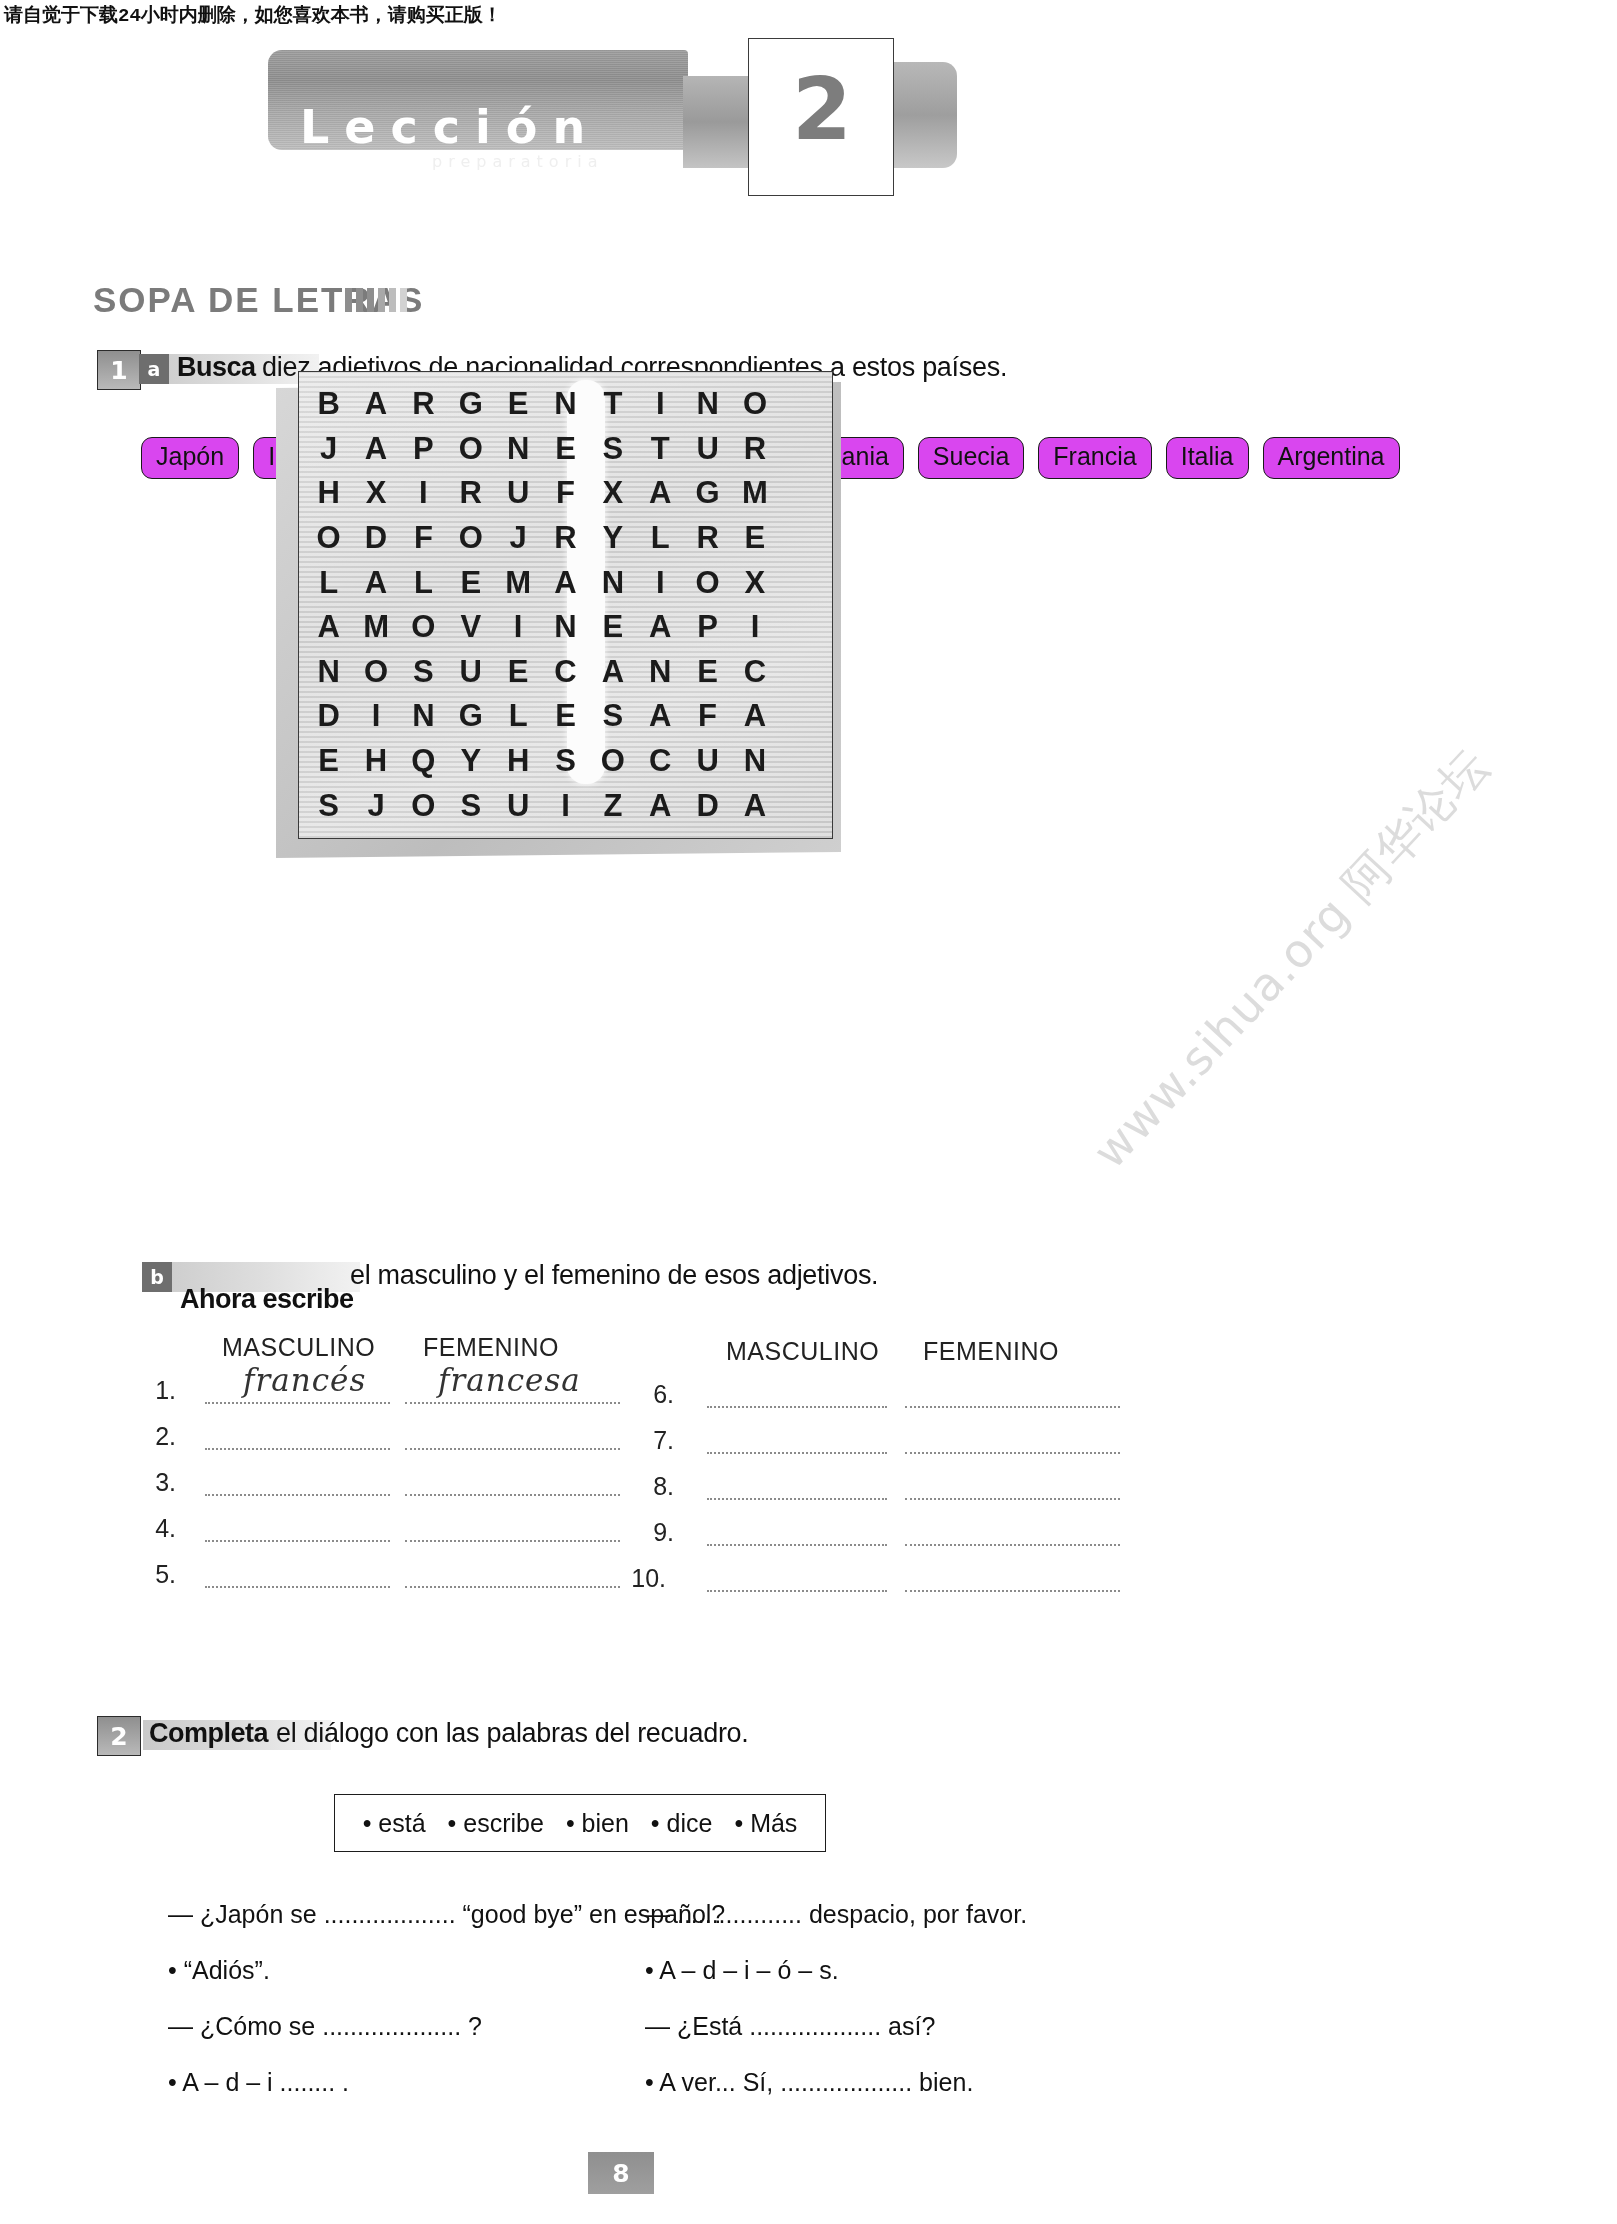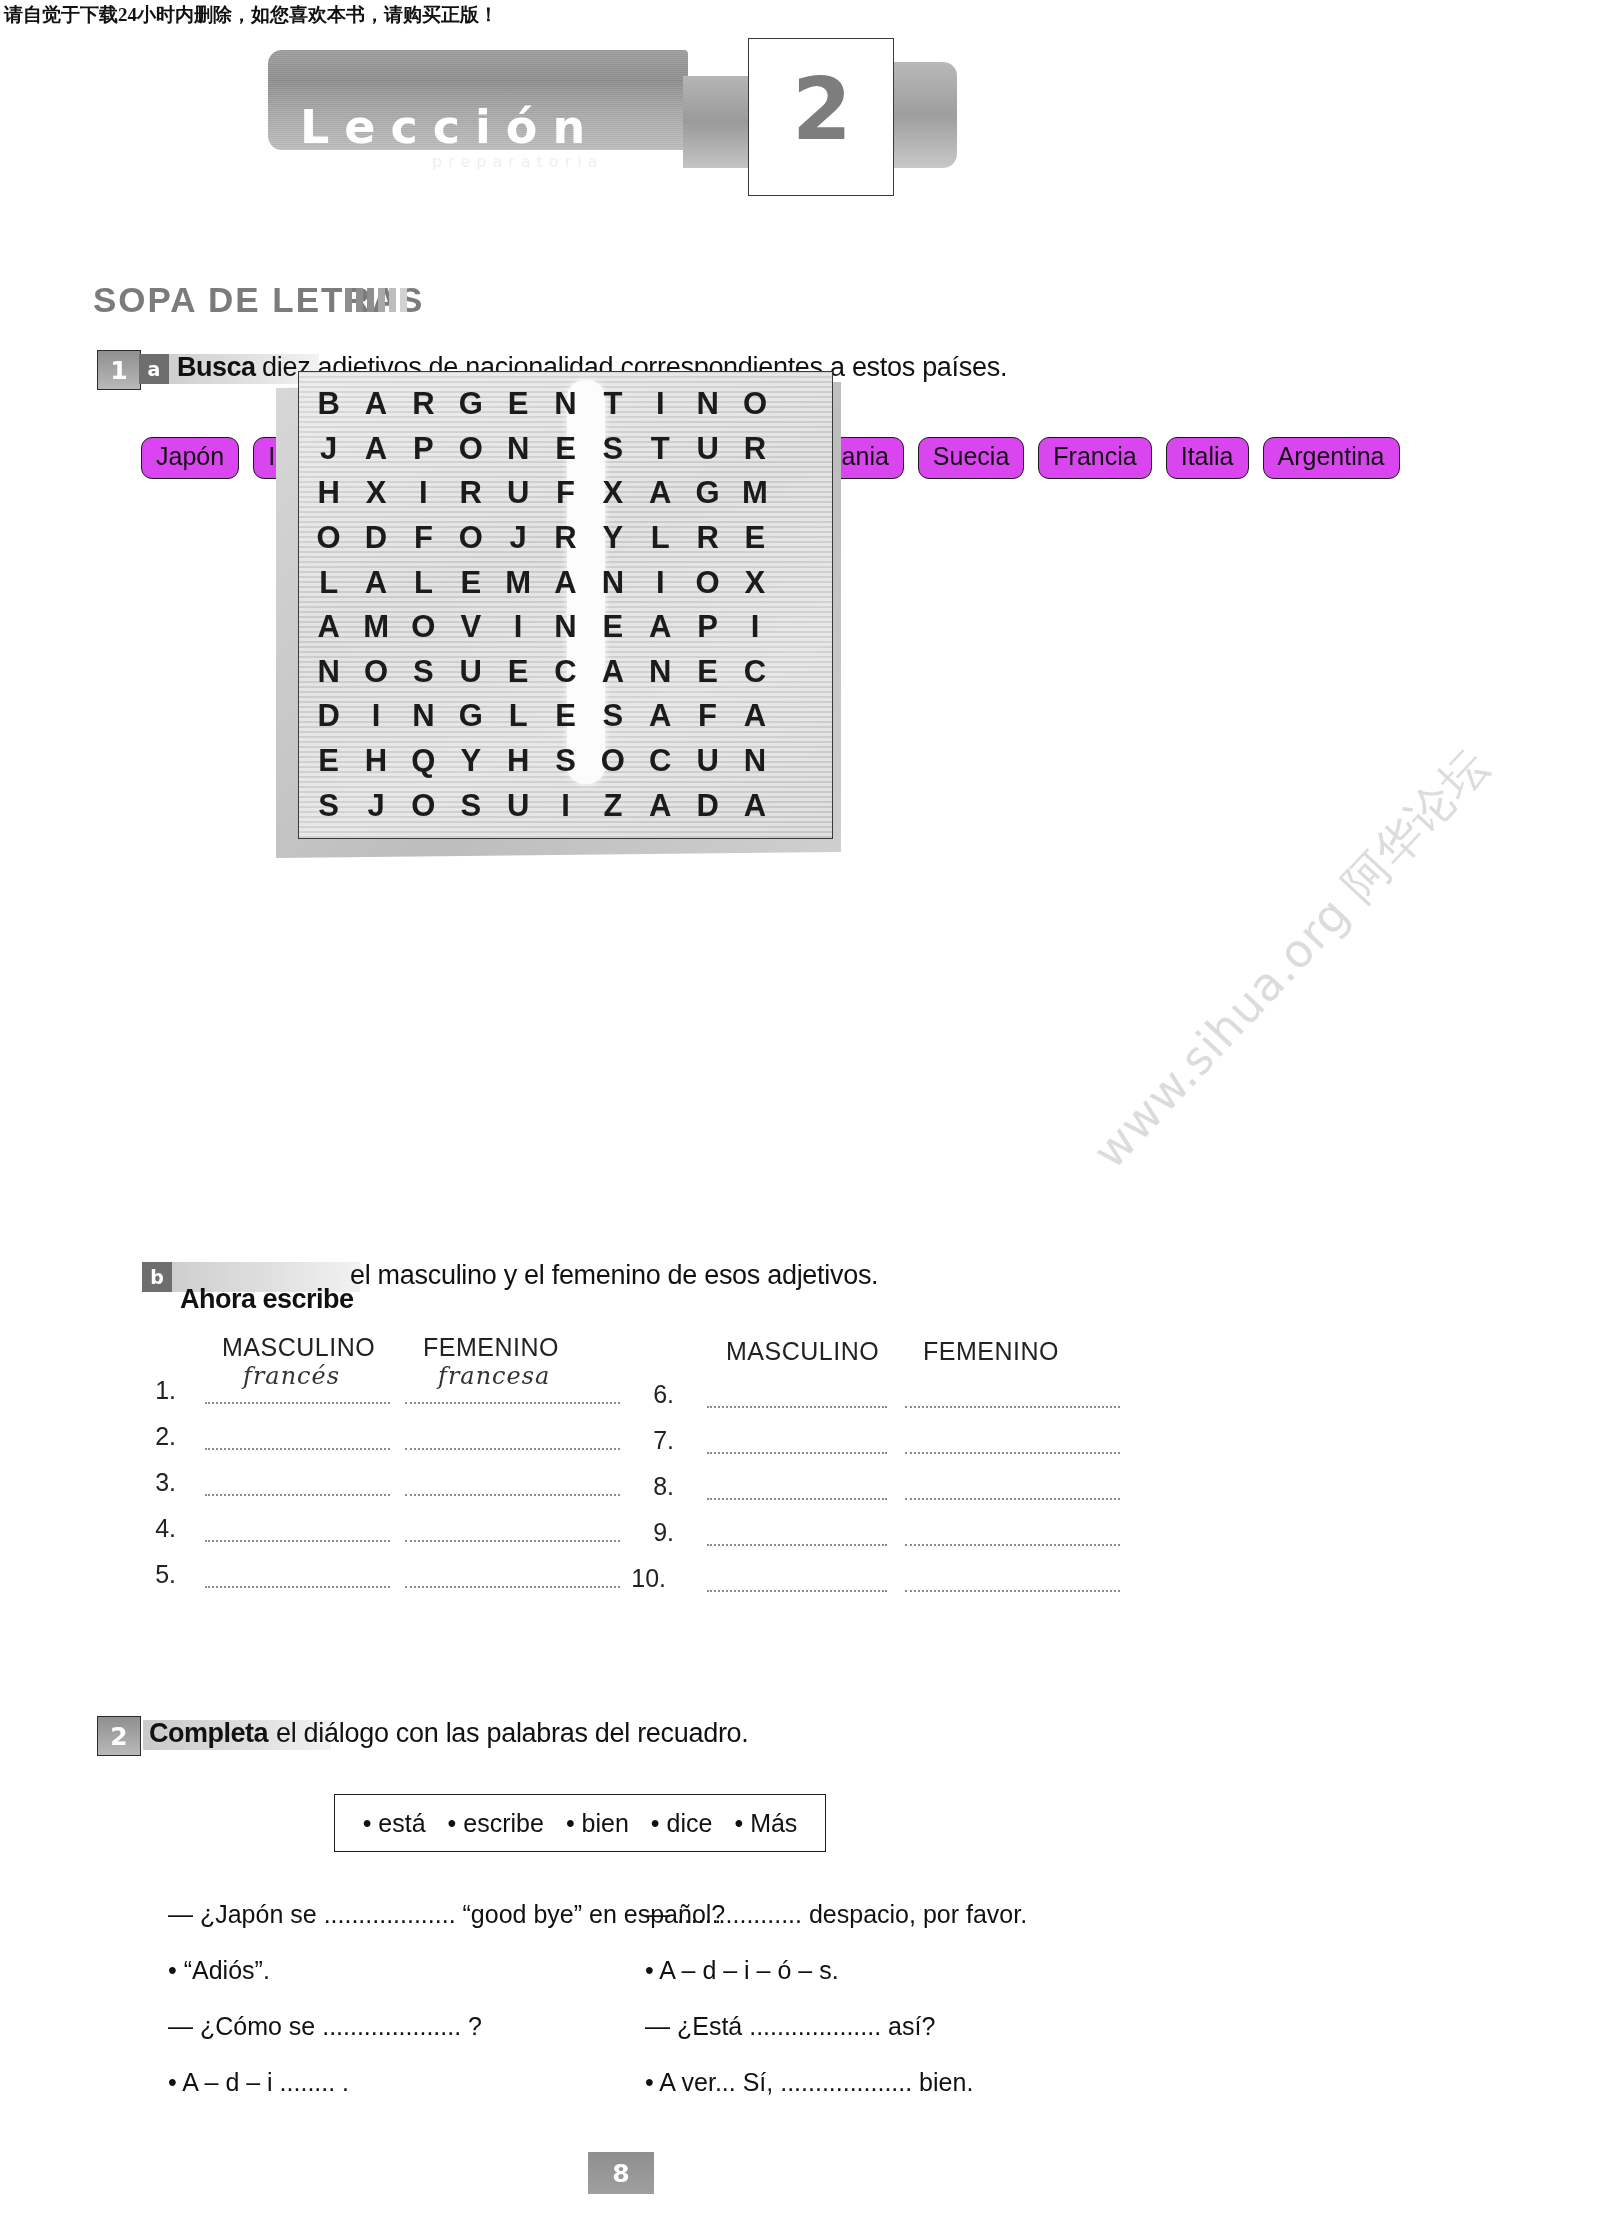--- a/index.html
+++ b/index.html
@@ -14,21 +14,21 @@
     font-family: "Liberation Sans", sans-serif;
     color: #111;
     overflow: hidden;
   }
 
   
   .cn-notice {
     position: absolute;
     left: 4px;
     top: 2px;
-    font-family: Liberation Serif, serif;
+    font-family: Liberation Mono, monospace;
     font-weight: bold;
     font-size: 19px;
     letter-spacing: 0px;
     color: #111;
     white-space: nowrap;
   }
 
   
   .header-zone {
     position: absolute;
@@ -289,21 +289,21 @@
   }
   .dots {
     position: absolute;
     height: 2px;
     border-bottom: 2.5px dotted #8b8b8b;
   }
   .handwrite {
     position: absolute;
     font-family: "DejaVu Serif", serif;
     font-style: italic;
-    font-size: 24px;
+    font-size: 31px;
     color: #333;
     letter-spacing: 1px;
     text-align: center;
   }
 
   
   .wordbox {
     position: absolute;
     left: 334px;
     top: 1794px;

